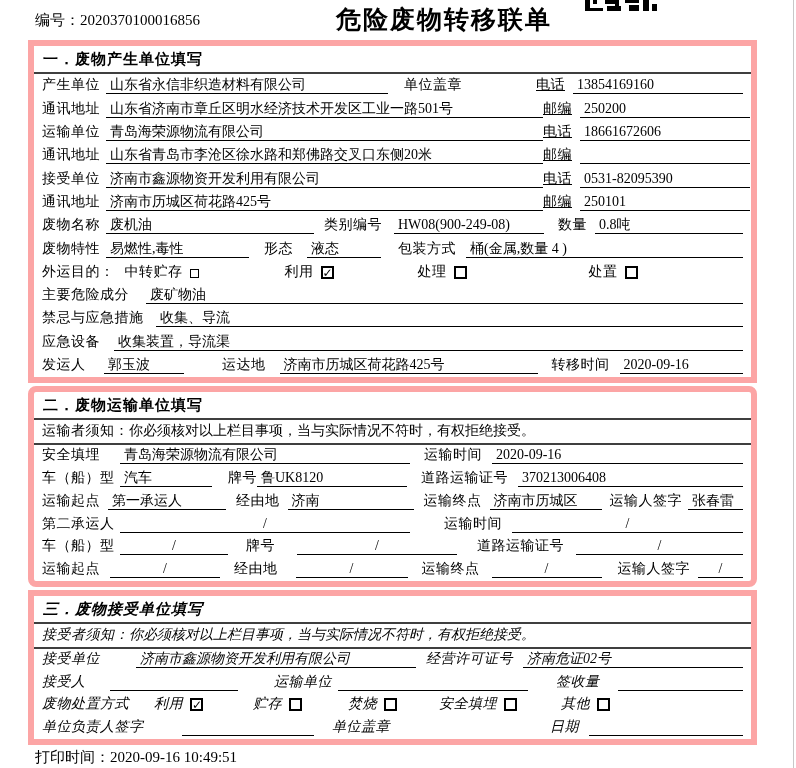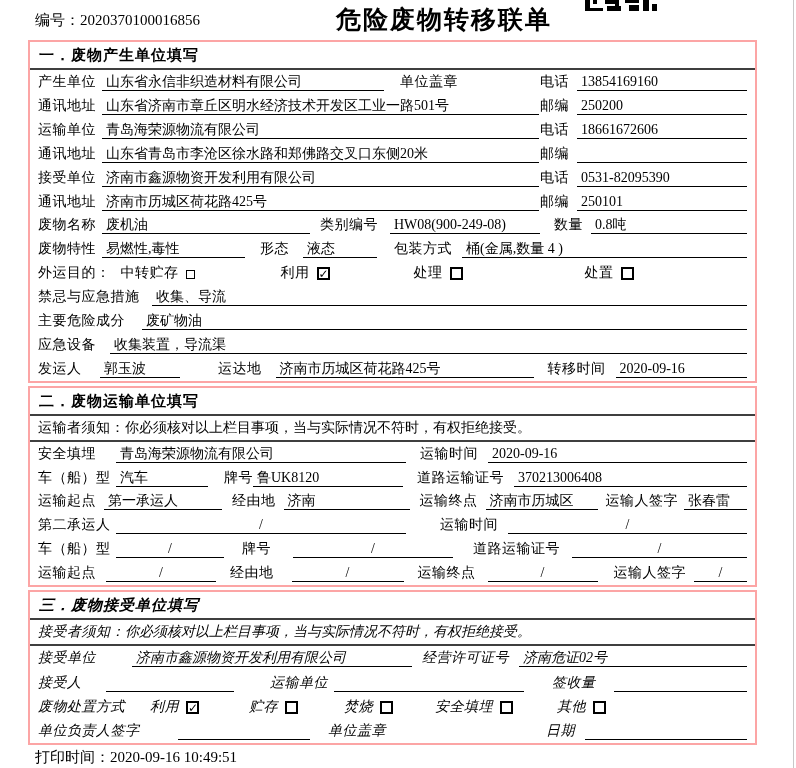--- a/index.html
+++ b/index.html
@@ -8,35 +8,35 @@
     font-family:"Liberation Serif","DejaVu Serif",serif;overflow:hidden;
   }
   .edge-line{position:absolute;top:0;right:2px;width:1px;height:100%;background:#c8c8c8;}
   
   .hdr{position:absolute;top:0;left:0;width:100%;height:40px;}
   .serial{position:absolute;left:35px;top:11px;font-size:15px;white-space:nowrap;text-align:center;}
   .page-title{position:absolute;left:0;right:0;top:3px;text-align:center;transform:translateX(46px);
     font-size:25px;font-weight:bold;letter-spacing:2px;font-family:"Liberation Sans","DejaVu Sans",sans-serif;}
   .qr{position:absolute;left:585px;top:0;}
   
-  .box{position:absolute;left:28px;width:729px;border:2px solid #fca5a5;box-sizing:border-box;
+  .box{position:absolute;left:28px;width:729px;border:6px solid #fca5a5;box-sizing:border-box;
        display:flex;flex-direction:column;background:#fff;}
   .box1{top:40px;height:343px;}
-  .box2{top:386px;height:201px;}
+  .box2{top:386px;height:201px;border-radius:8px;}
   .box3{top:590px;height:155px;font-style:italic;}
   .sec-hdr{flex:none;height:26px;line-height:26px;padding-left:9px;font-weight:bold;font-size:15px;
     border-bottom:2px solid #3f3f3f;font-family:"Liberation Sans","DejaVu Sans",sans-serif;letter-spacing:1px;}
   .row{flex:1;display:flex;align-items:flex-end;padding:0 8px 3px 8px;font-size:14px;min-height:0;}
   .row.sep{border-bottom:2px solid #3f3f3f;}
   .lbl{white-space:nowrap;flex:none;letter-spacing:0.5px;}
   .val{border-bottom:1px solid #000;white-space:nowrap;padding:0 4px;height:18px;line-height:18px;
        box-sizing:border-box;flex:none;overflow:hidden;}
   .val.grow{flex:1;}
   .val.slash{text-align:center;}
-  .rlab{margin-left:auto;}
+  .rlab{margin-left:auto;text-decoration:underline;}
   .rval{width:170px;margin-left:8px;}
   .cb{flex:none;width:13px;height:13px;border:2px solid #000;display:inline-block;margin:0 0 2px 7px;
       font-size:12px;line-height:10px;text-align:center;font-weight:bold;box-sizing:border-box;
       font-family:"DejaVu Sans",sans-serif;}
   .cb.sm{width:9px;height:9px;border-width:1.5px;margin-bottom:3px;}
   .opt{display:flex;align-items:flex-end;flex:none;}
   .print-line{position:absolute;left:35px;top:748px;font-size:15px;white-space:nowrap;}
 </style>
 </head>
 <body>
@@ -142,27 +142,27 @@
         <span class="lbl">处理</span>
         <span class="cb"></span>
       </span>
       <span class="opt" style="margin-left:122px">
         <span class="lbl">处置</span>
         <span class="cb"></span>
       </span>
     </div>
 
     <div class="row">
+      <span class="lbl" style="width:92px">主要危险成分</span>
+      <span class="val grow" style="margin-left:12px">废矿物油</span>
+    </div>
+
+    <div class="row">
       <span class="lbl" style="width:106px">禁忌与应急措施</span>
       <span class="val grow" style="margin-left:8px">收集、导流</span>
-    </div>
-
-    <div class="row">
-      <span class="lbl" style="width:92px">主要危险成分</span>
-      <span class="val grow" style="margin-left:12px">废矿物油</span>
     </div>
 
     <div class="row">
       <span class="lbl" style="width:64px">应急设备</span>
       <span class="val grow" style="margin-left:8px">收集装置，导流渠</span>
     </div>
 
     <div class="row">
       <span class="lbl" style="width:48px">发运人</span>
       <span class="val" style="width:80px;margin-left:14px">郭玉波</span>

